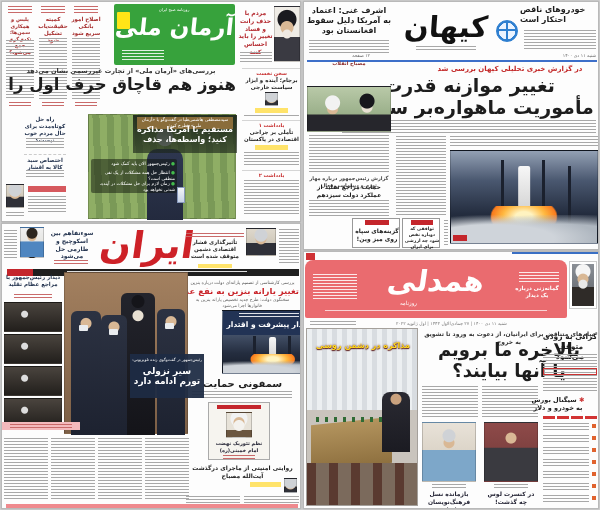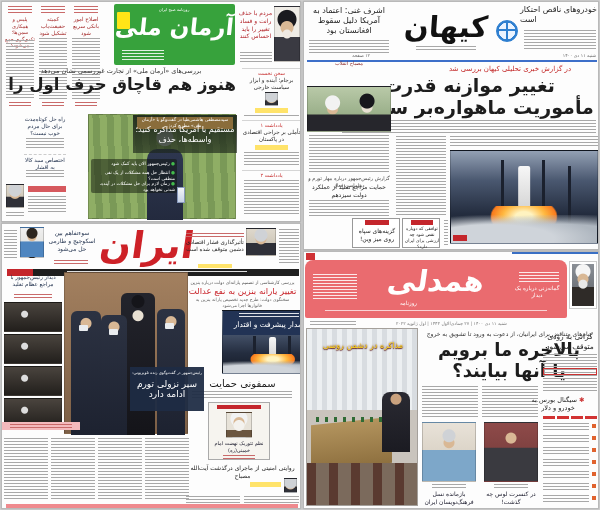--- a/index.html
+++ b/index.html
@@ -1,20 +1,20 @@
 <!DOCTYPE html>
 <html lang="fa" dir="rtl"><head>
 <meta charset="utf-8">
 <style>
   *{margin:0;padding:0;box-sizing:border-box}
   html,body{width:600px;height:510px}
   body{position:relative;background:#d3d3d3;font-family:"DejaVu Sans",sans-serif;direction:rtl;overflow:hidden;color:#1d1d1d}
   .b{position:absolute}
   .paper{position:absolute;background:#fdfdfd;border:1px solid #b9b9b9;overflow:hidden;box-shadow:0 0 2px rgba(0,0,0,.18)}
-  .c{text-align:center}.bd{font-weight:normal}.w{color:#fff}.red{color:#c52727}
+  .c{text-align:center}.bd{font-weight:bold}.w{color:#fff}.red{color:#c52727}
   .t4{font-size:4px;line-height:1.3}.t45{font-size:4.5px;line-height:1.3}.t5{font-size:5px;line-height:1.3}
   .t55{font-size:5.5px;line-height:1.3}.t6{font-size:6px;line-height:1.3}.t65{font-size:6.5px;line-height:1.3}
   .t7{font-size:7px;line-height:1.3}.t75{font-size:7.5px;line-height:1.3}.t8{font-size:8px;line-height:1.25}
   .tl{background-image:repeating-linear-gradient(to bottom,#a8a8a8 0,#a8a8a8 1px,transparent 1px,transparent 3px)}
   .tlr{background-image:repeating-linear-gradient(to bottom,#c96a6a 0,#c96a6a 1px,transparent 1px,transparent 3px)}
   .tlw{background-image:repeating-linear-gradient(to bottom,rgba(255,255,255,.85) 0,rgba(255,255,255,.85) 1px,transparent 1px,transparent 3px)}
   .ph{border:1px solid rgba(0,0,0,.18)}
   .gdot::before{content:"● ";color:#43bb4c;font-size:4.5px}
   .rstar::before{content:"✱ ";color:#cc3333}
   .ph-raisi{background:radial-gradient(circle at 50% 50%,#efe9e2 0 4px,transparent 5px),radial-gradient(circle at 50% 38%,#d9b895 0 6px,transparent 7px),radial-gradient(circle at 50% 23%,#1a1a1f 0 9px,transparent 10px),linear-gradient(#efece6 55%,#3a3a42 56%)}
@@ -239,21 +239,21 @@
 
   <div class="b ph ph-crowd" style="left:62px;top:48px;width:124px;height:162px">
     <div class="fig" style="left:6px;top:38px;width:30px;height:124px"></div>
     <div class="figt" style="left:56px;top:20px;width:34px;height:142px"></div>
     <div class="fig" style="left:36px;top:42px;width:26px;height:120px"></div>
     <div class="fig" style="left:92px;top:36px;width:28px;height:126px"></div>
     <div class="mask" style="left:14px;top:52px;width:9px;height:6px"></div>
     <div class="mask" style="left:44px;top:56px;width:9px;height:6px"></div>
     <div class="mask" style="left:100px;top:50px;width:9px;height:6px"></div>
   </div>
-  <div class="b" style="left:128px;top:143px;width:74px;height:44px;background:rgba(30,44,68,.94)">
+  <div class="b" style="left:128px;top:130px;width:74px;height:44px;background:rgba(30,44,68,.94)">
     <div class="b w t4 c" style="left:2px;top:3px;width:70px">رئیس‌جمهور در گفت‌وگوی زنده تلویزیونی:</div>
     <div class="b w bd c" style="left:2px;top:12px;width:70px;font-size:9px">سیر نزولی تورم ادامه دارد</div>
   </div>
   <div class="b" style="left:0;top:198px;width:78px;height:8px;background:#f3b9bc">
     <div class="b tlr" style="left:8px;top:2px;width:62px;height:4px"></div>
   </div>
 
   <div class="b tl" style="left:2px;top:214px;width:44px;height:62px"></div>
   <div class="b tl" style="left:49px;top:214px;width:44px;height:62px"></div>
   <div class="b tl" style="left:96px;top:214px;width:44px;height:62px"></div>

